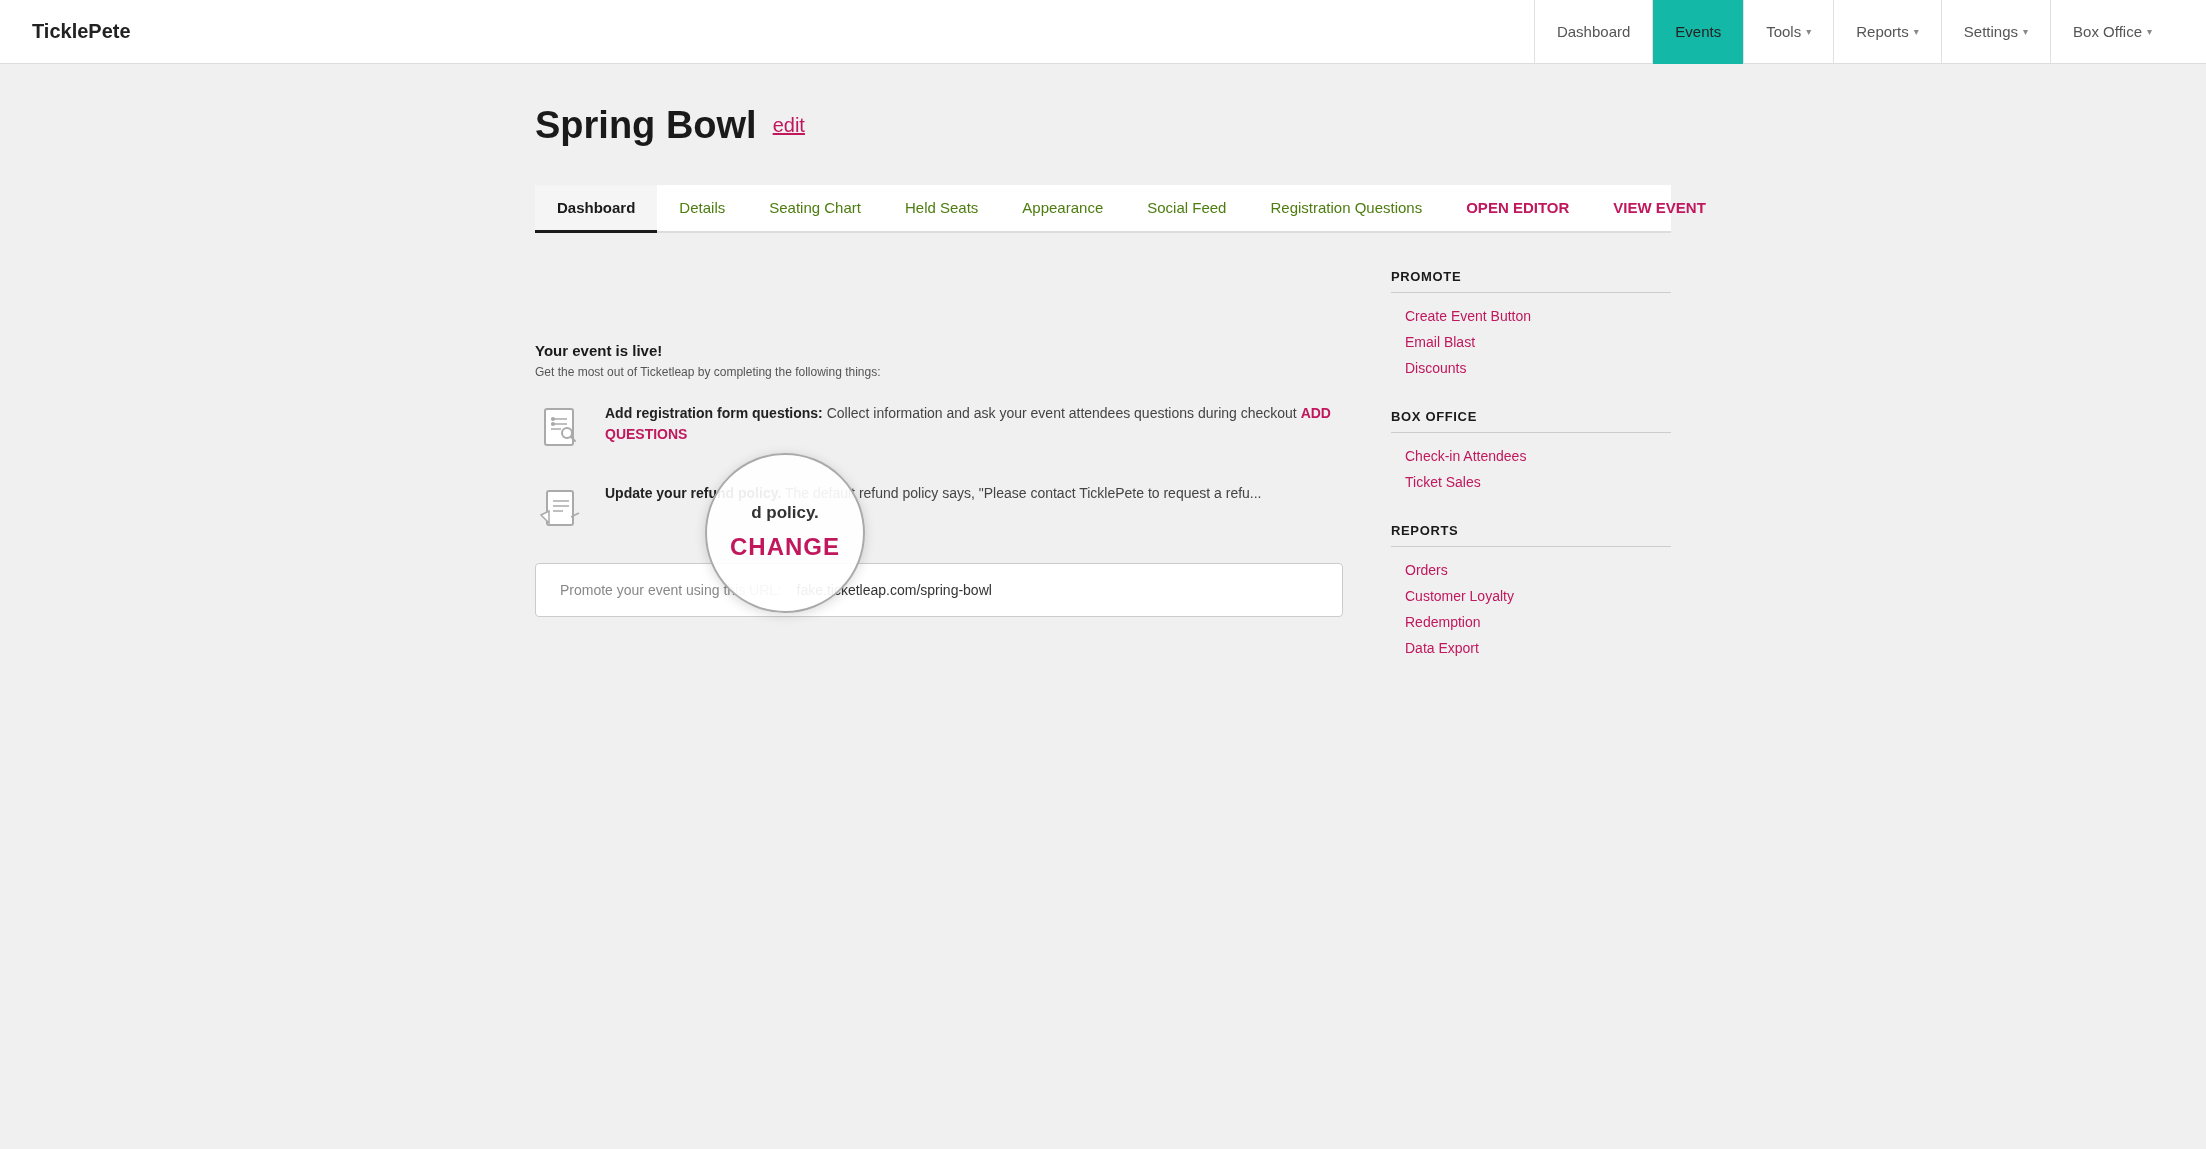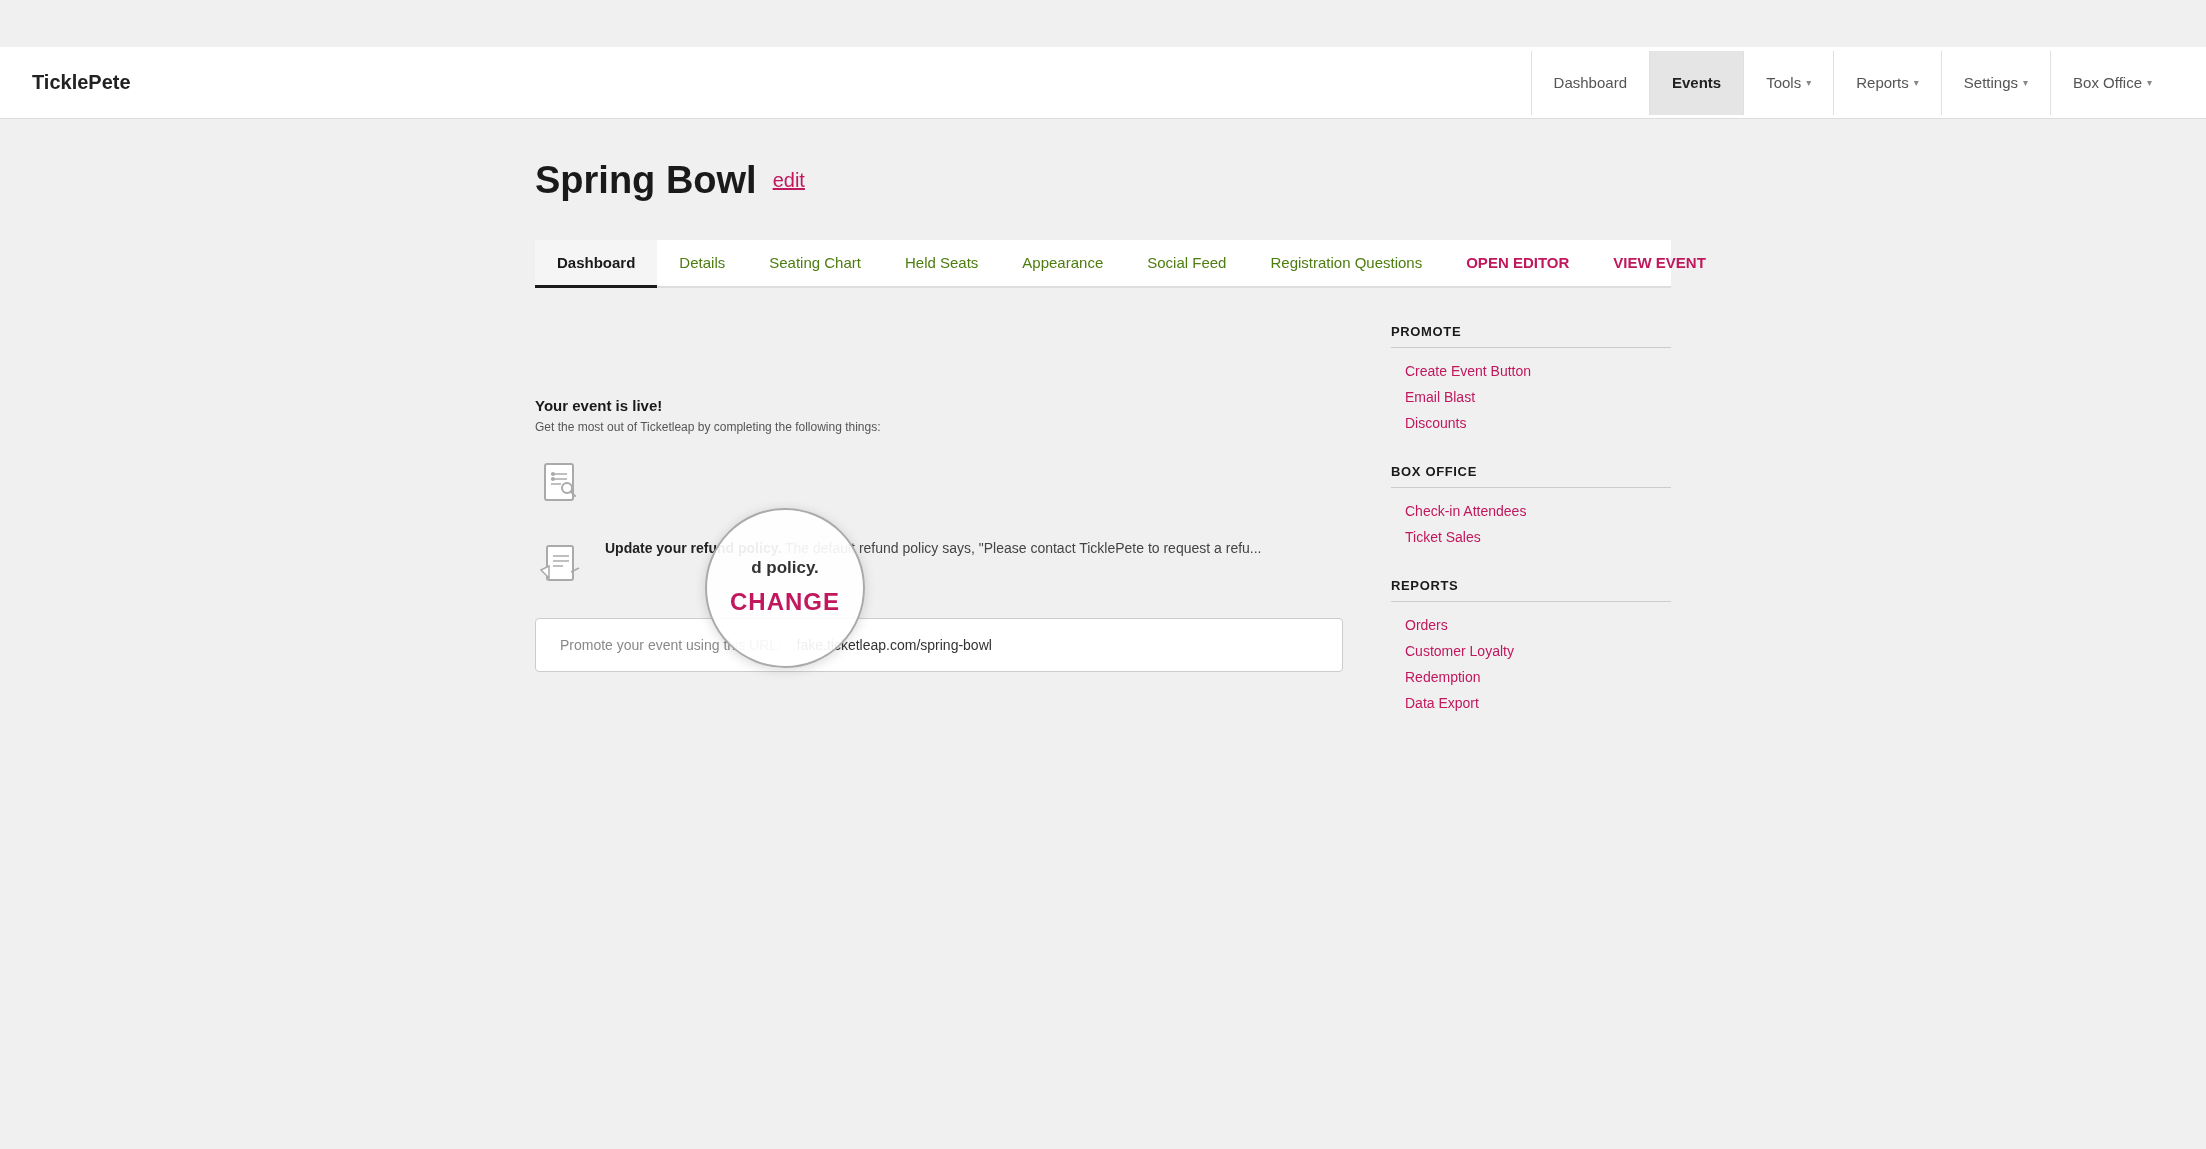--- a/index.html
+++ b/index.html
@@ -5,22 +5,21 @@
     * { box-sizing: border-box; margin: 0; padding: 0; }
     body { font-family: -apple-system, BlinkMacSystemFont, 'Segoe UI', Helvetica, Arial, sans-serif; background: #f0f0f0; color: #333; font-size: 14px; }
 
     
     .top-nav {
       background: #fff;
       border-bottom: 1px solid #ddd;
       display: flex;
       align-items: center;
       padding: 0 32px;
-      height: 72px;
-      margin-top: 47px;
+      height: 64px;
     }
     .logo {
       font-size: 20px;
       font-weight: 700;
       color: #222;
       margin-right: auto;
     }
     .nav-items {
       display: flex;
       align-items: stretch;
@@ -31,21 +30,21 @@
       align-items: center;
       padding: 0 22px;
       font-size: 15px;
       color: #555;
       cursor: pointer;
       border-left: 1px solid #e0e0e0;
       white-space: nowrap;
       gap: 5px;
       user-select: none;
     }
-    .nav-item.active { background: #e5e5e5; font-weight: 700; color: #222; }
+    .nav-item.active { background: #14b8a6; font-weight: 400; color: #222; }
     .nav-item .caret { font-size: 10px; color: #888; }
 
     
     .page-content {
       max-width: 1200px;
       margin: 0 auto;
       padding: 40px 32px;
     }
 
     
@@ -291,20 +290,25 @@
           <svg viewBox="0 0 48 48" fill="none" xmlns="http://www.w3.org/2000/svg">
             <rect x="8" y="4" width="28" height="36" rx="2" stroke="#aaa" stroke-width="2" fill="white"></rect>
             <line x1="14" y1="14" x2="30" y2="14" stroke="#aaa" stroke-width="1.5"></line>
             <line x1="14" y1="19" x2="30" y2="19" stroke="#aaa" stroke-width="1.5"></line>
             <line x1="14" y1="24" x2="24" y2="24" stroke="#aaa" stroke-width="1.5"></line>
             <circle cx="16" cy="14" r="2" fill="#aaa"></circle>
             <circle cx="16" cy="19" r="2" fill="#aaa"></circle>
             <path d="M32 30 L38 36" stroke="#aaa" stroke-width="2" stroke-linecap="round"></path>
             <circle cx="30" cy="28" r="5" stroke="#aaa" stroke-width="2" fill="white"></circle>
           </svg>
+        </div>
+        <div class="task-text">
+          <strong>Add registration form questions:</strong>
+          <span> Collect information and ask your event attendees questions during checkout </span>
+          <a class="task-link">ADD QUESTIONS</a>
         </div>
       </div>
 
       <div class="task-item" style="position:relative;">
         <div class="task-icon">
           <svg viewBox="0 0 48 48" fill="none" xmlns="http://www.w3.org/2000/svg">
             <rect x="10" y="6" width="26" height="34" rx="2" stroke="#aaa" stroke-width="2" fill="white"></rect>
             <line x1="16" y1="16" x2="32" y2="16" stroke="#aaa" stroke-width="1.5"></line>
             <line x1="16" y1="21" x2="32" y2="21" stroke="#aaa" stroke-width="1.5"></line>
             <line x1="16" y1="26" x2="26" y2="26" stroke="#aaa" stroke-width="1.5"></line>

